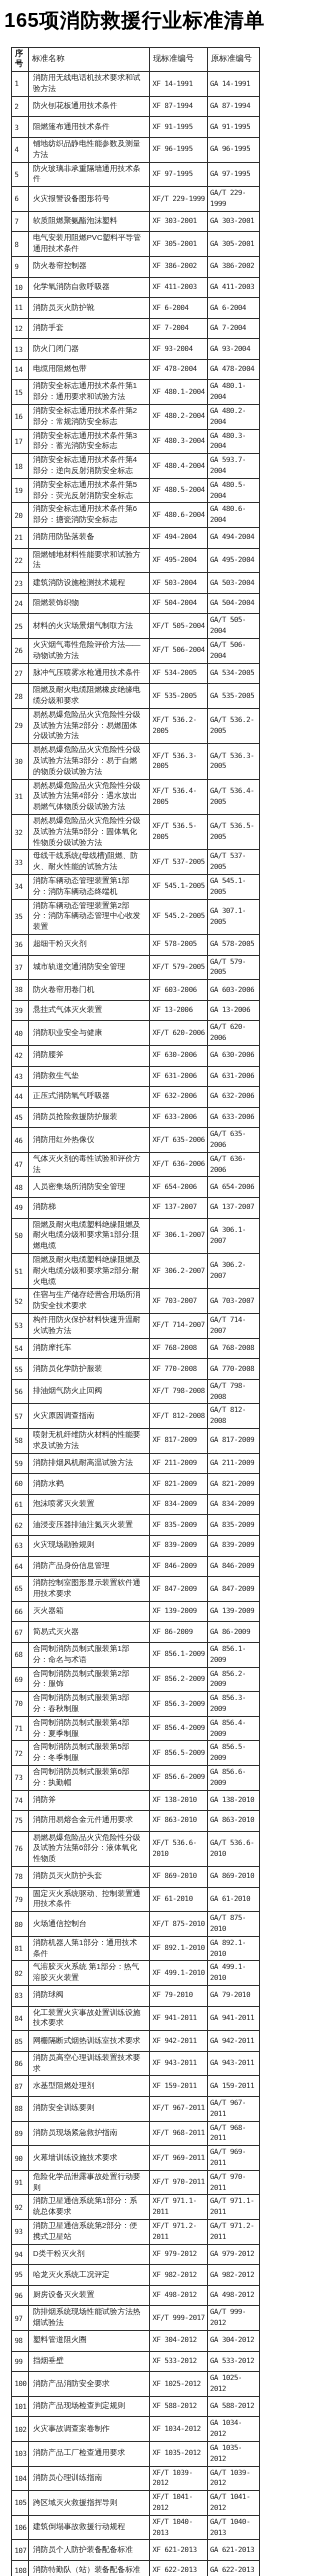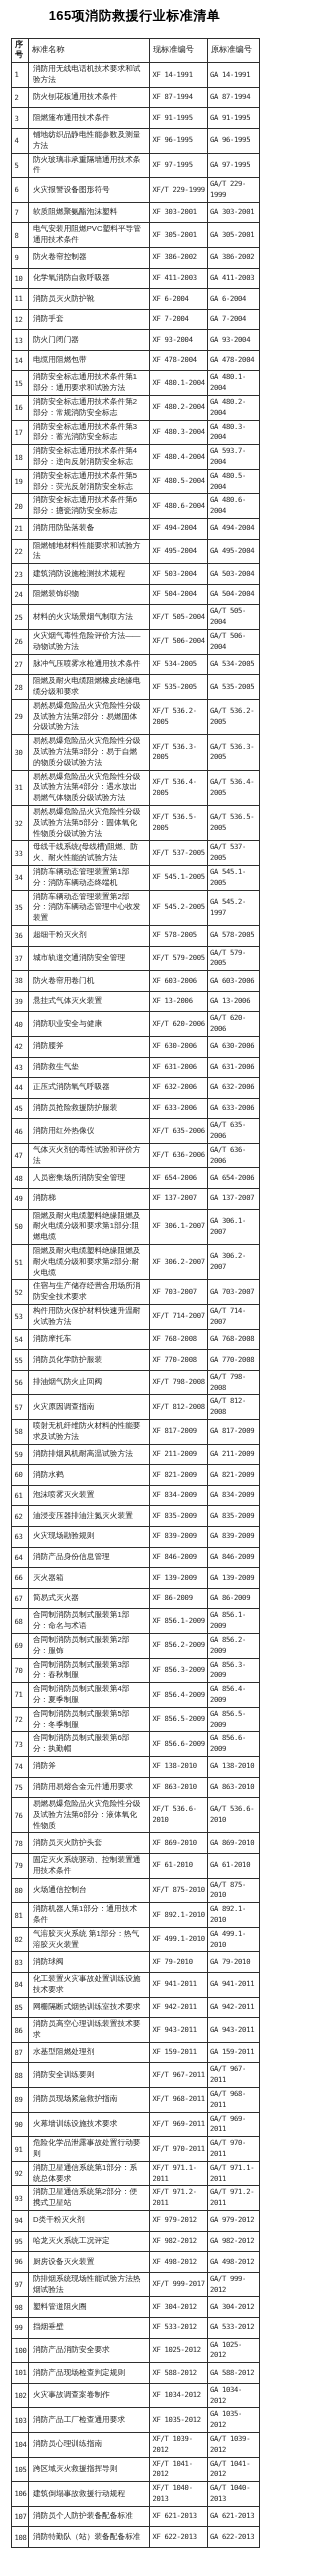--- a/index.html
+++ b/index.html
@@ -4,21 +4,21 @@
 <style>
   html, body { margin:0; padding:0; }
   body {
     width:328px; min-height:3954px; position:relative;
     background:#ffffff; color:#1f1f1f;
     font-family:"Liberation Sans", sans-serif;
     overflow-x:hidden;
   }
   .page-title {
     width:269px; margin:7.2px 0 12.4px 0; text-align:center;
-    font-size:13px; font-weight:900; letter-spacing:0.5px; color:#000;
+    font-size:20px; font-weight:900; letter-spacing:0.5px; color:#000;
   }
   table.standards {
     border-collapse:collapse; table-layout:fixed;
     width:248px; margin-left:10.8px;
   }
   th, td { border:0.5px solid #2e2e2e; vertical-align:middle; height:20.6px; box-sizing:border-box; }
   th { font-size:8.2px; font-weight:400; text-align:left; padding:1px 3.1px; color:#1f1f1f; line-height:10.8px; }
   th.h-num { padding:1px 3.1px;font-weight:bold; }
   td.c-num  { font-family:"DejaVu Sans Mono", monospace; font-size:7.2px; letter-spacing:-0.3px; padding:1px 1px 1px 2.6px; }
   td.c-name { font-size:7.7px; line-height:10.8px; padding:1px 4.1px; word-break:break-all; }
@@ -247,21 +247,21 @@
       <tr>
     <td class="c-num">34</td>
     <td class="c-name">消防车辆动态管理装置第1部分：消防车辆动态终端机</td>
     <td class="c-xf">XF 545.1-2005</td>
     <td class="c-ga">GA 545.1-2005</td>
   </tr>
       <tr>
     <td class="c-num">35</td>
     <td class="c-name">消防车辆动态管理装置第2部分：消防车辆动态管理中心收发装置</td>
     <td class="c-xf">XF 545.2-2005</td>
-    <td class="c-ga">GA 545.2-1997</td>
+    <td class="c-ga">GA 307.1-2005</td>
   </tr>
       <tr>
     <td class="c-num">36</td>
     <td class="c-name">超细干粉灭火剂</td>
     <td class="c-xf">XF 578-2005</td>
     <td class="c-ga">GA 578-2005</td>
   </tr>
       <tr>
     <td class="c-num">37</td>
     <td class="c-name">城市轨道交通消防安全管理</td>
@@ -416,20 +416,26 @@
     <td class="c-num">63</td>
     <td class="c-name">火灾现场勘验规则</td>
     <td class="c-xf">XF 839-2009</td>
     <td class="c-ga">GA 839-2009</td>
   </tr>
       <tr>
     <td class="c-num">64</td>
     <td class="c-name">消防产品身份信息管理</td>
     <td class="c-xf">XF 846-2009</td>
     <td class="c-ga">GA 846-2009</td>
+  </tr>
+      <tr>
+    <td class="c-num">65</td>
+    <td class="c-name">消防控制室图形显示装置软件通用技术要求</td>
+    <td class="c-xf">XF 847-2009</td>
+    <td class="c-ga">GA 847-2009</td>
   </tr>
       <tr>
     <td class="c-num">66</td>
     <td class="c-name">灭火器箱</td>
     <td class="c-xf">XF 139-2009</td>
     <td class="c-ga">GA 139-2009</td>
   </tr>
       <tr>
     <td class="c-num">67</td>
     <td class="c-name">简易式灭火器</td>

